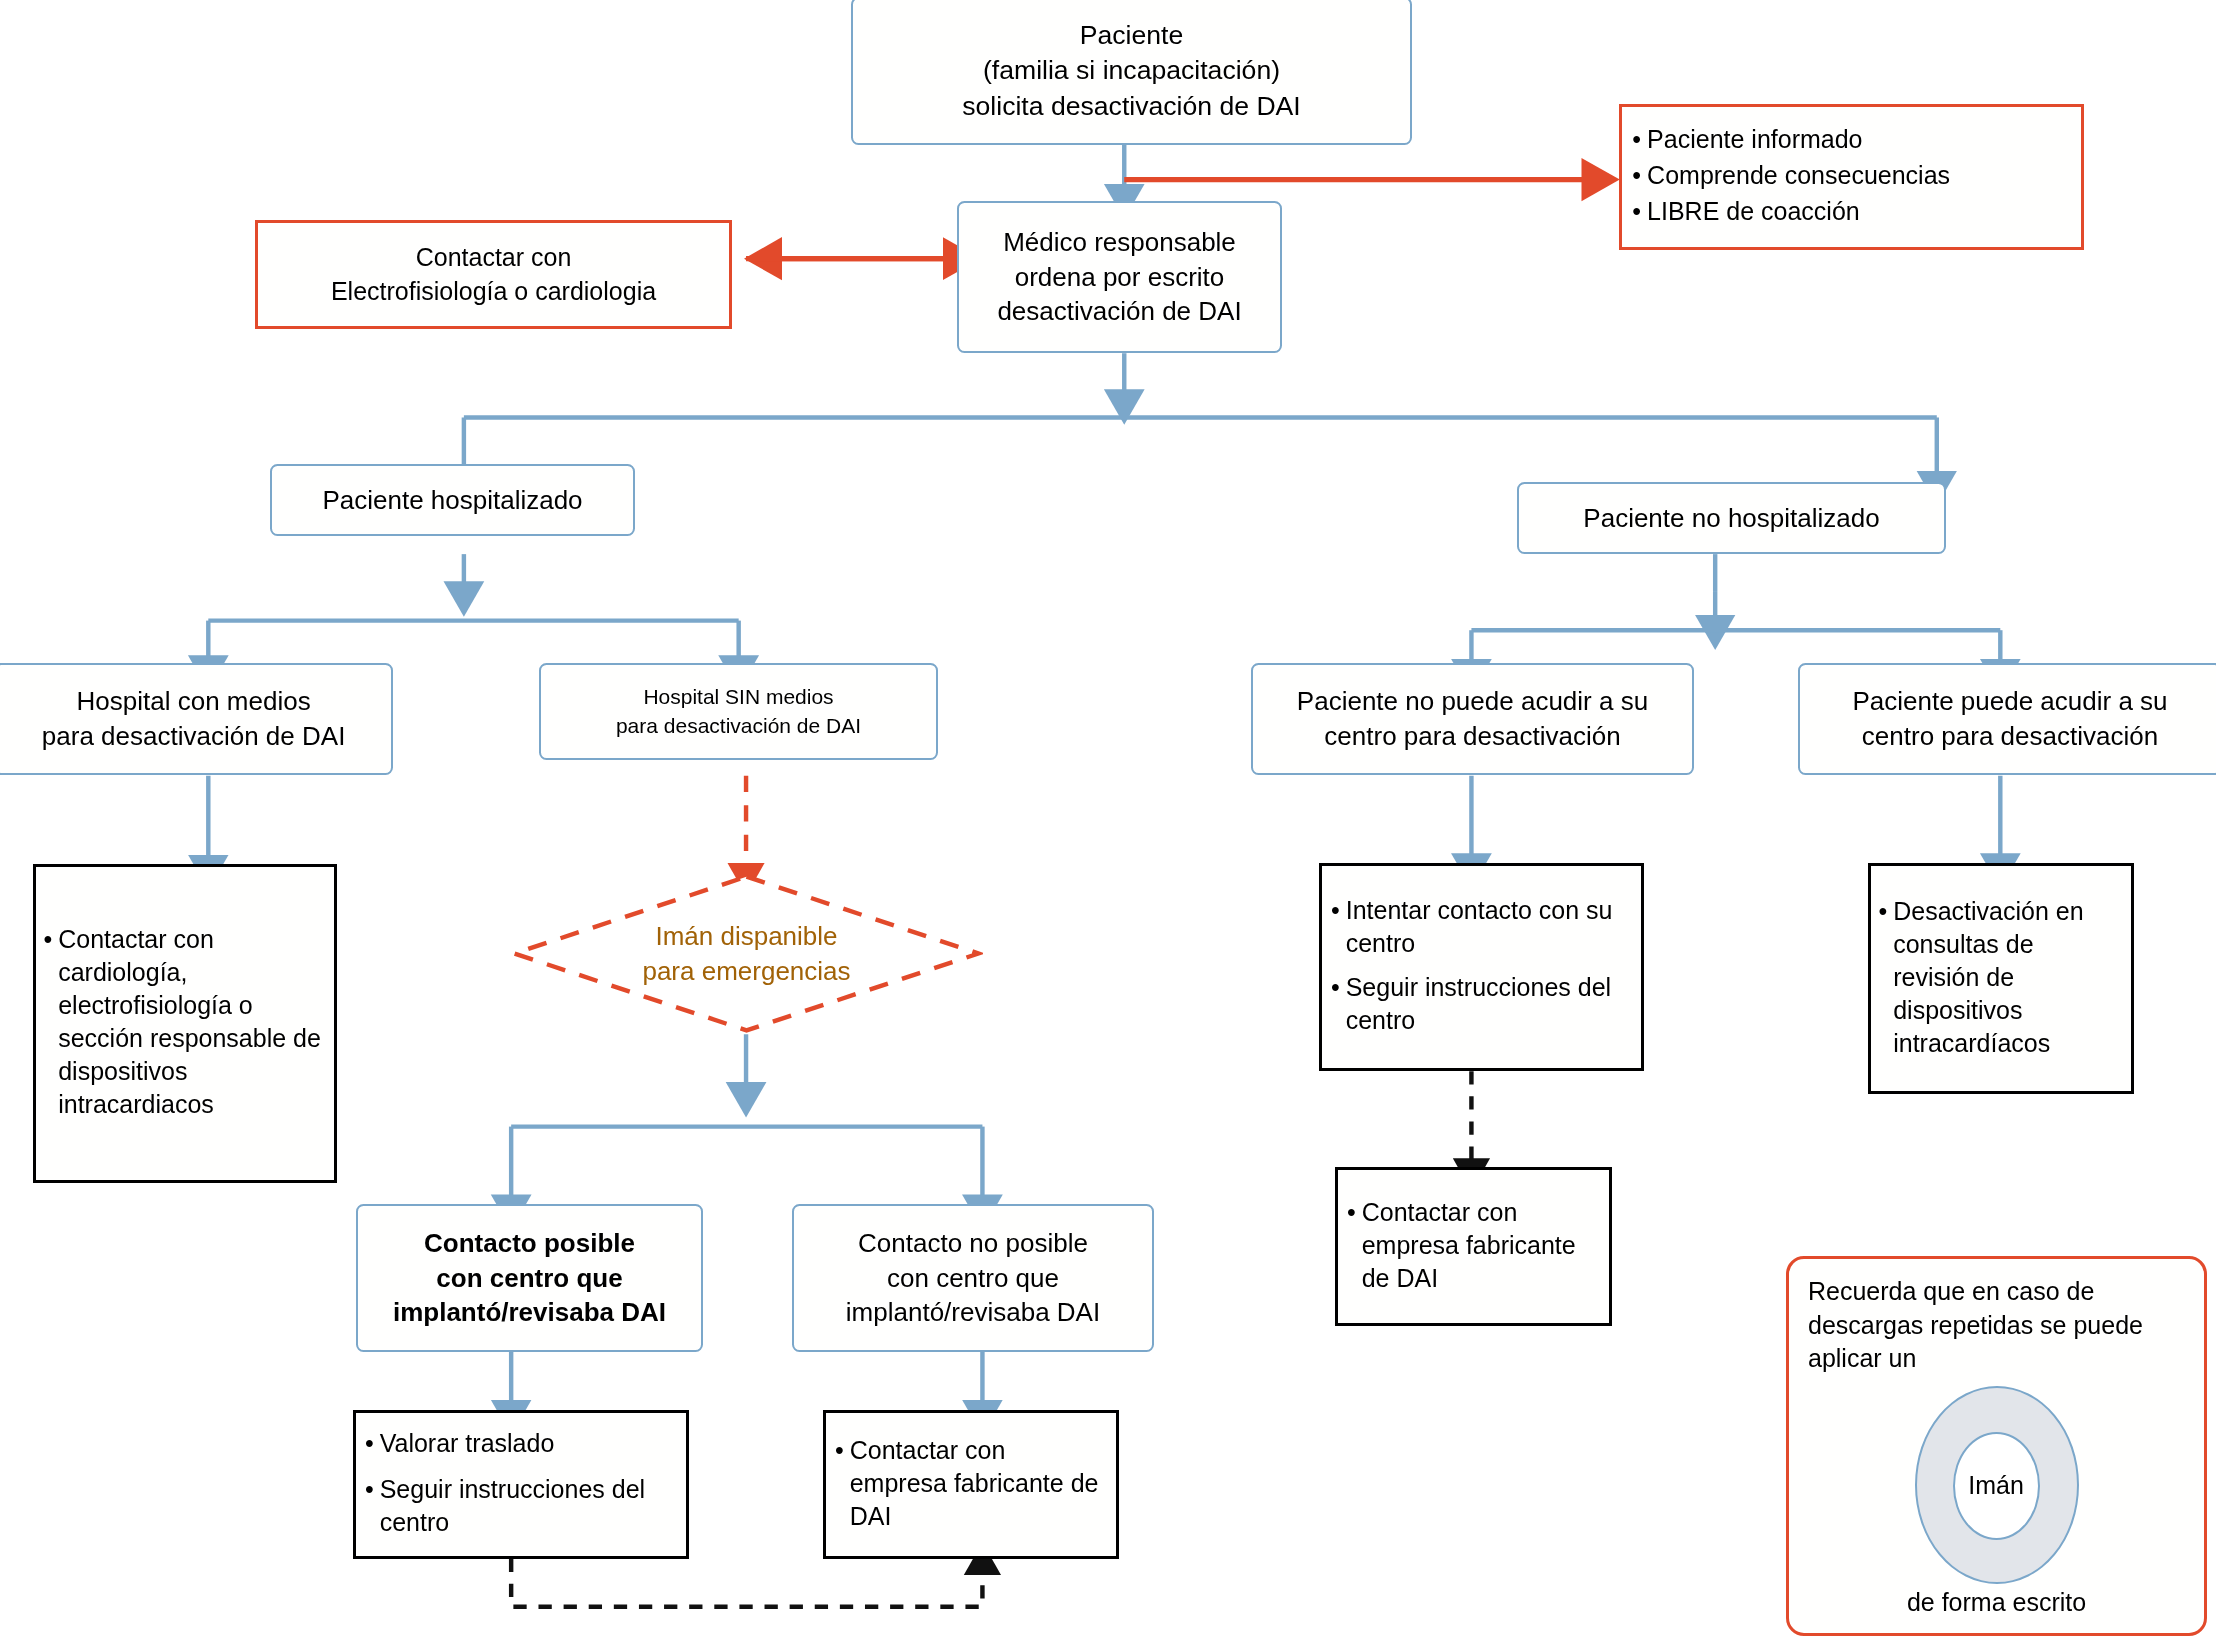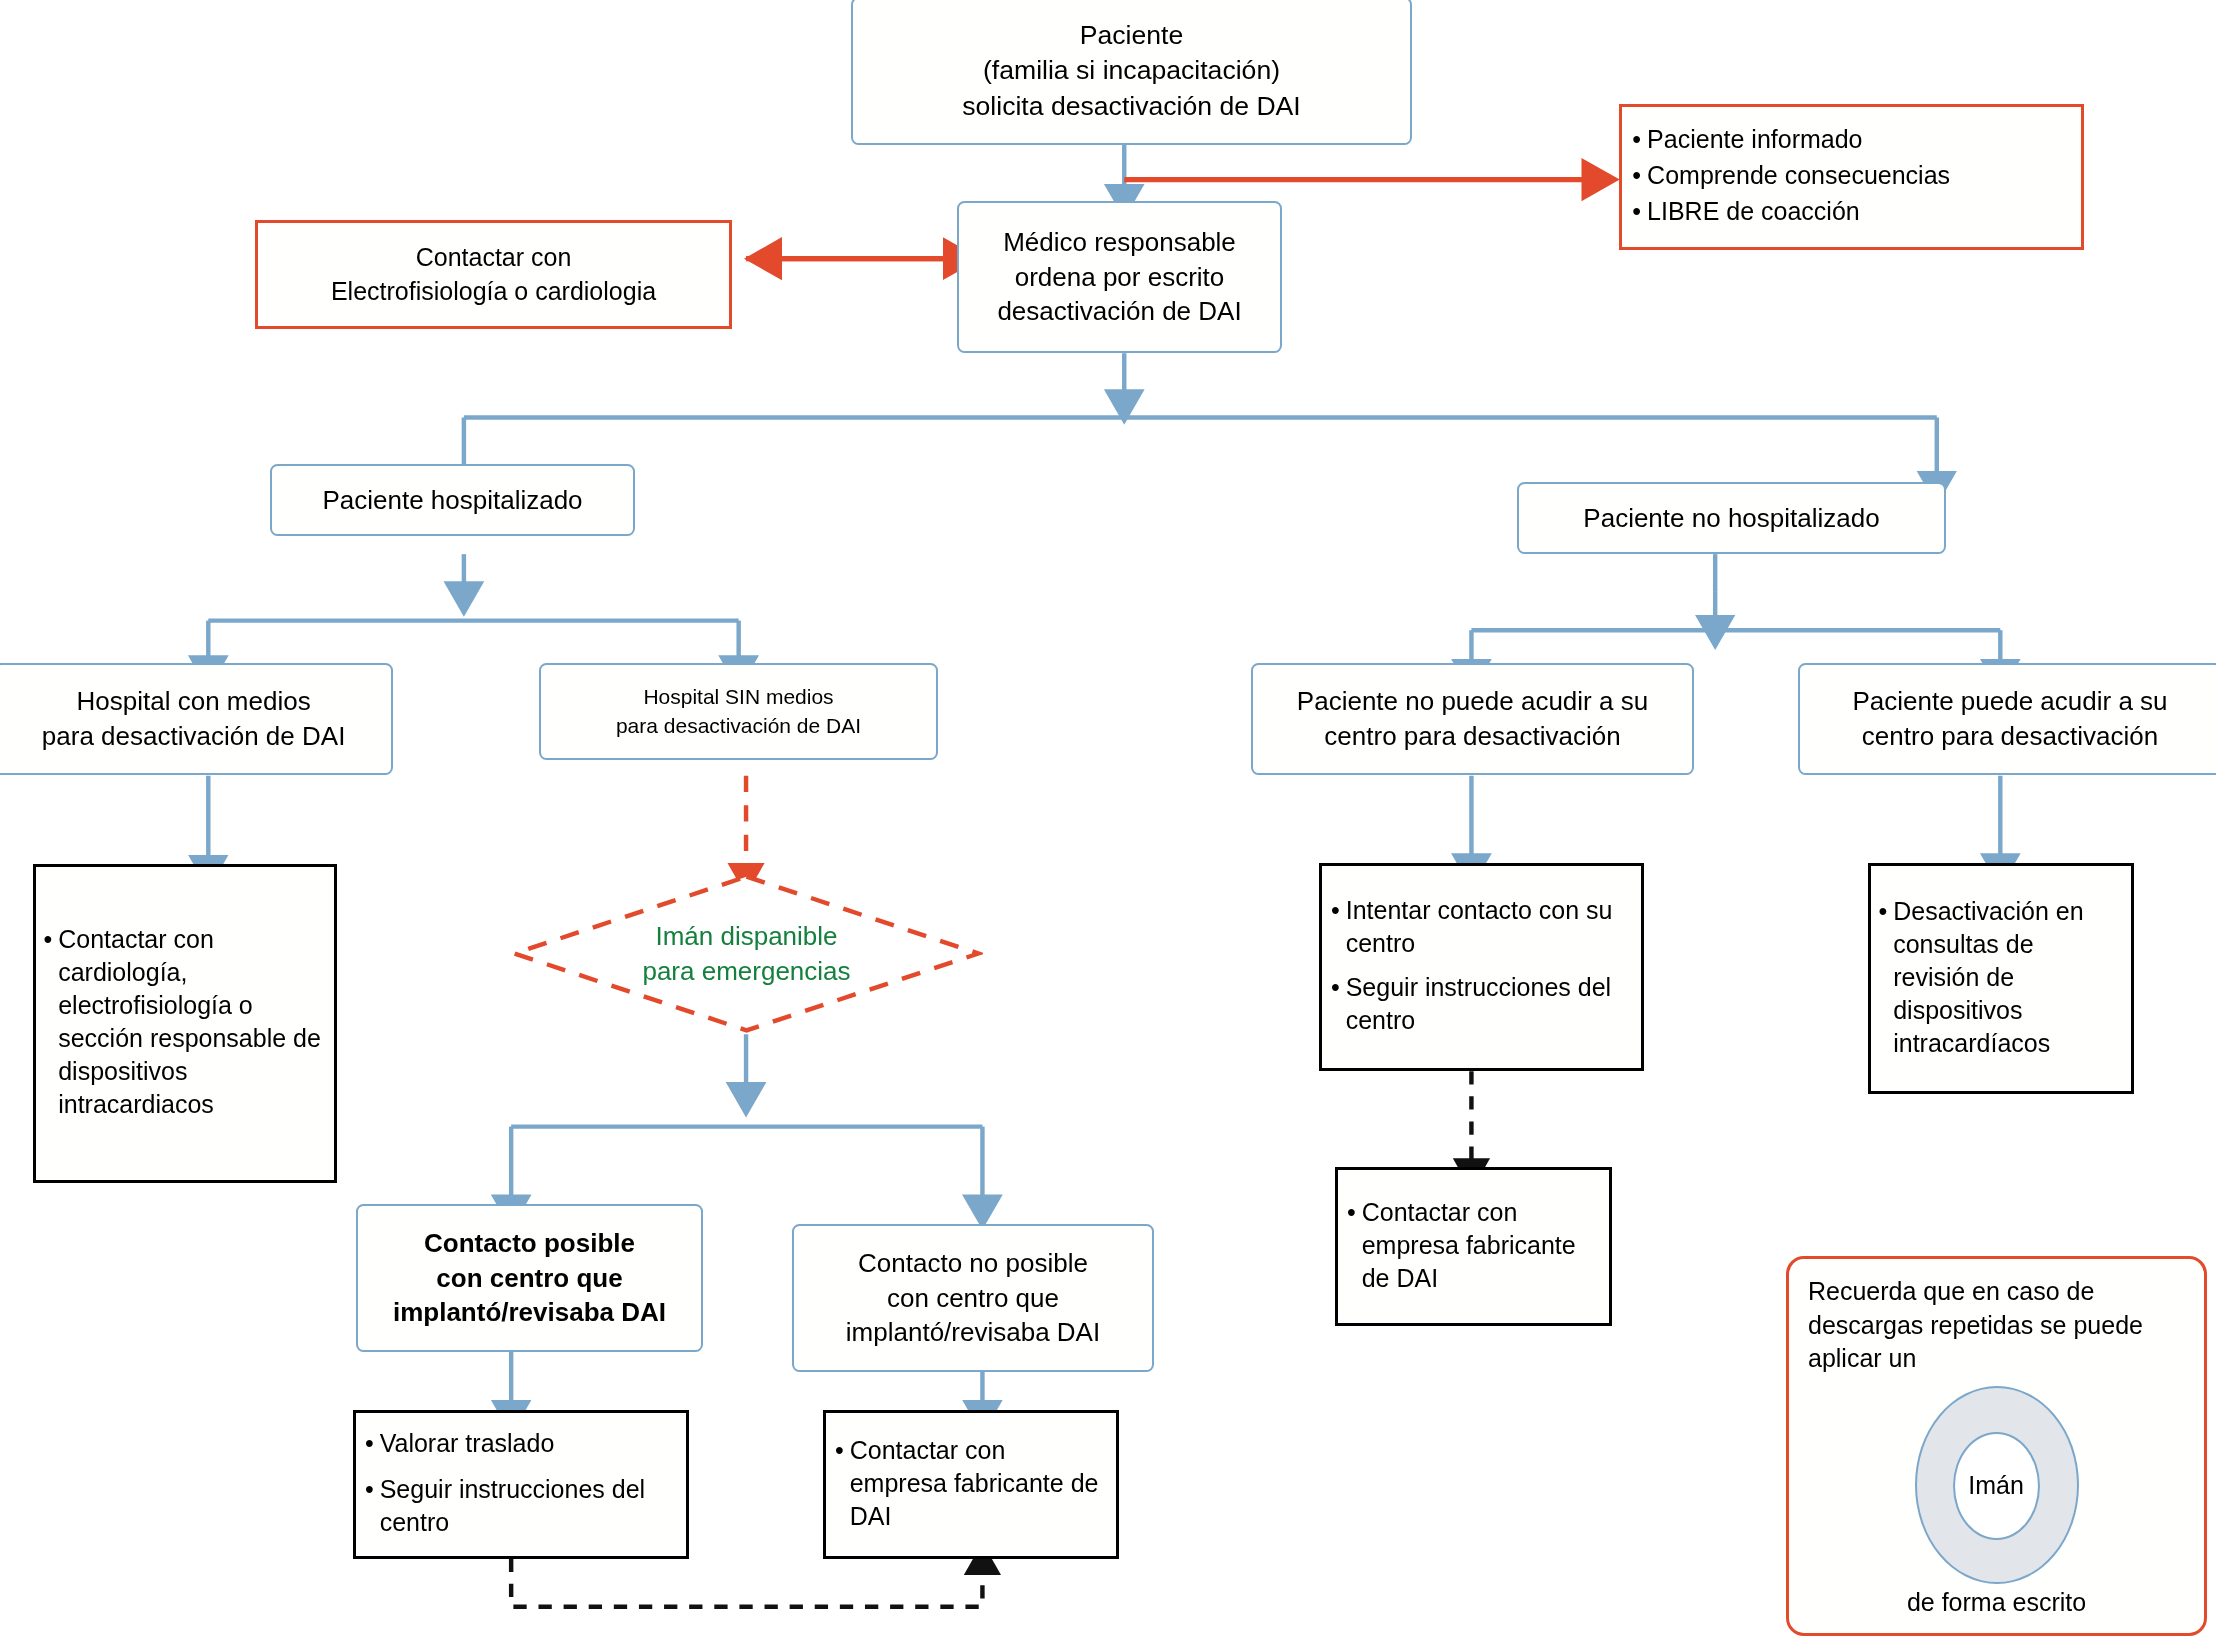--- a/index.html
+++ b/index.html
@@ -172,33 +172,33 @@
         </div>
     </div>
   </div>
 
   <div class="diamond" style="left:510px;top:872px;width:473px;height:163px;">
     <svg width="473" height="163" viewBox="0 0 640 220">
       <polygon points="320,6 634,110 320,214 6,110" fill="#ffffff" stroke="#E24A2B" stroke-width="6" stroke-dasharray="26 20"></polygon>
     </svg>
     <div style="position:absolute;left:0;top:0;width:473px;height:163px;display:flex;
                 flex-direction:column;align-items:center;justify-content:center;
-                font-size:26px;line-height:1.32;color:#15803d;">
+                font-size:26px;line-height:1.32;color:#a16207;">
       <span class="ln">Imán dispanible</span>
       <span class="ln">para emergencias</span>
     </div>
   </div>
 
   <div class="node blue" style="left:356px;top:1204px;width:347px;height:148px;font-size:26px;font-weight:bold;">
     <span class="ln">Contacto posible</span>
     <span class="ln">con centro que</span>
     <span class="ln">implantó/revisaba DAI</span>
   </div>
 
-  <div class="node blue" style="left:792px;top:1204px;width:362px;height:148px;font-size:26px;margin-top:20px;">
+  <div class="node blue" style="left:792px;top:1204px;width:362px;height:148px;font-size:26px;">
     <span class="ln">Contacto no posible</span>
     <span class="ln">con centro que</span>
     <span class="ln">implantó/revisaba DAI</span>
   </div>
 
   <div class="node blackbox" style="left:353px;top:1410px;width:336px;height:149px;font-size:25px;align-items:flex-start;">
     <div class="bullets" style="padding:0 8.9px;">
       <div class="bi" style="margin-bottom:13.3px;">
           <span class="dot">•</span>
           <span class="tx">Valorar traslado</span>

